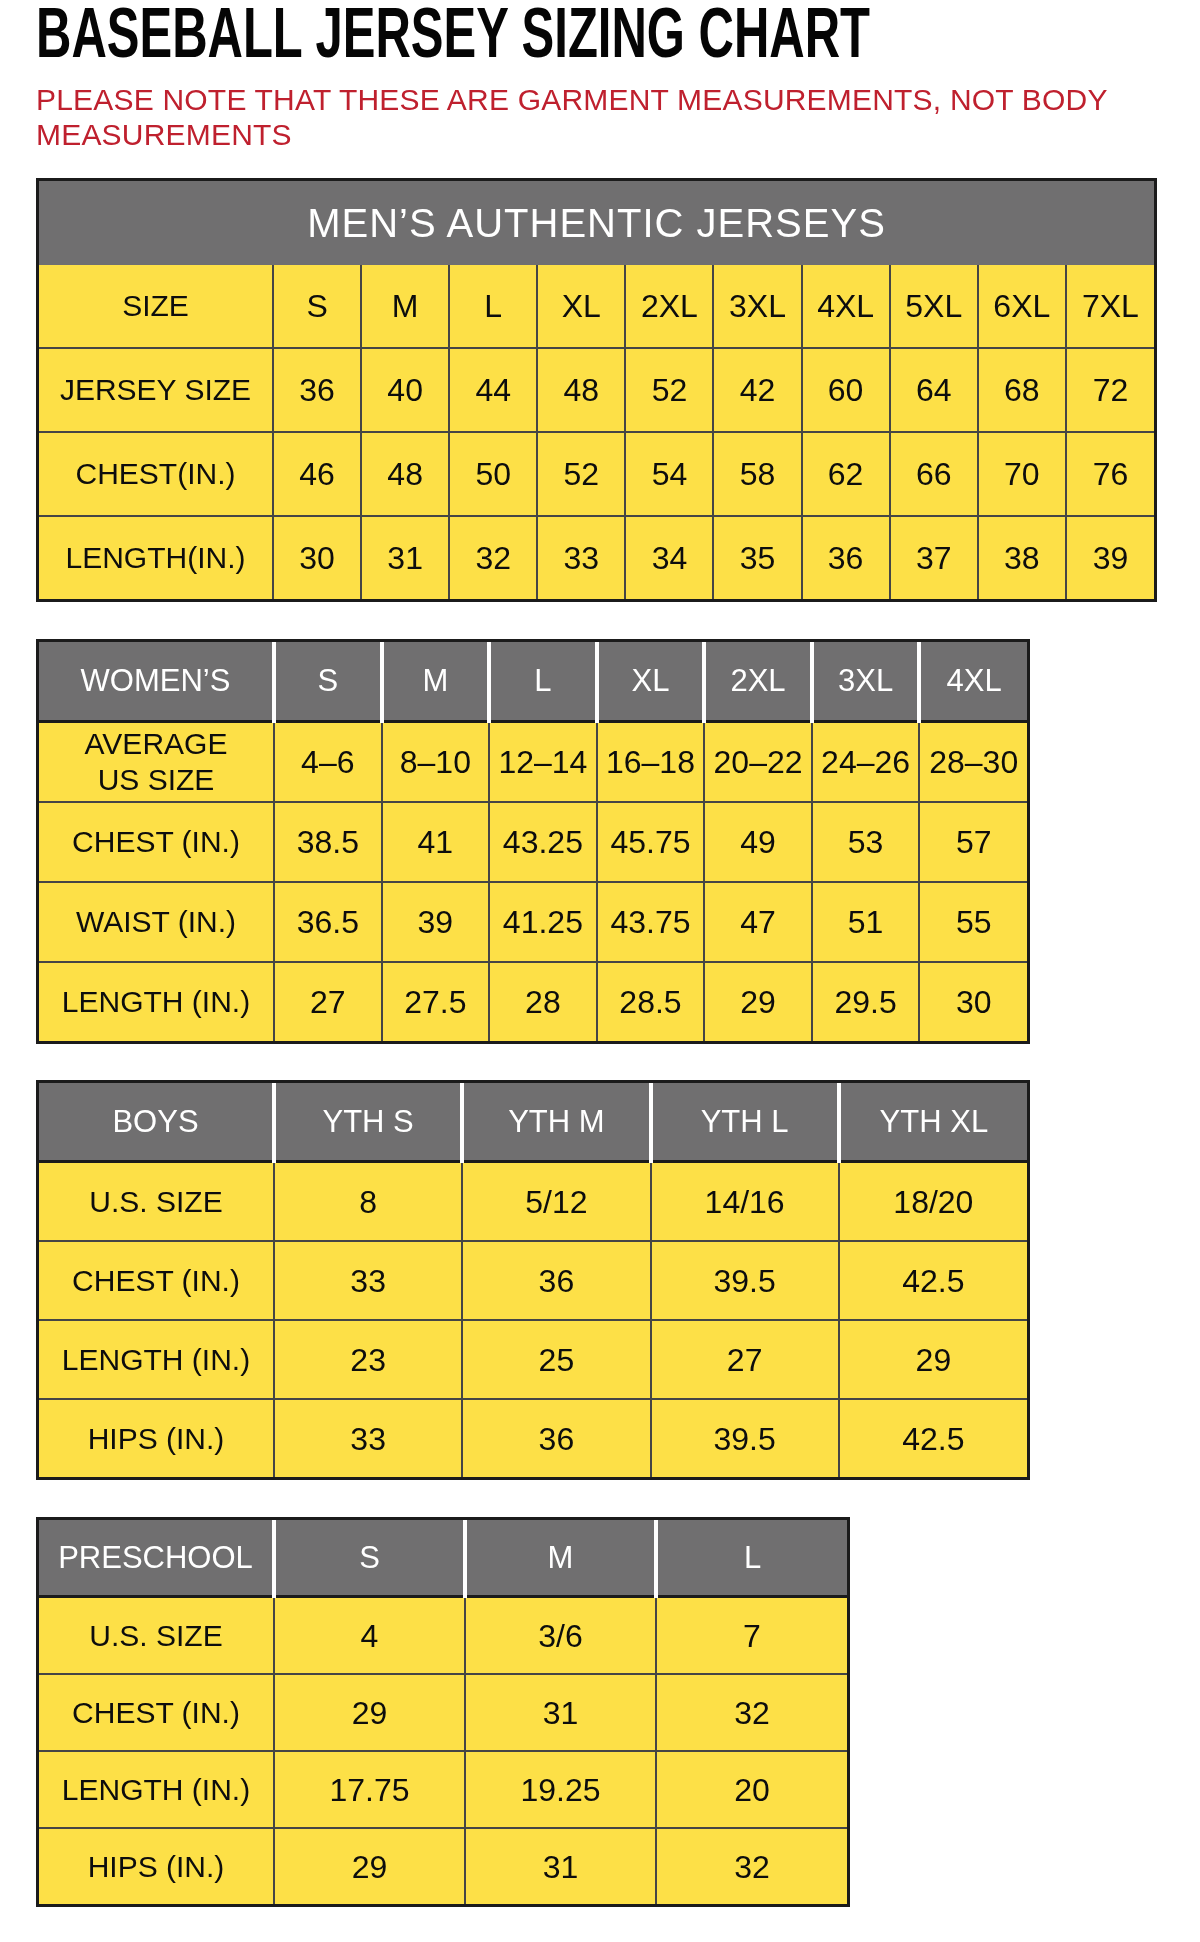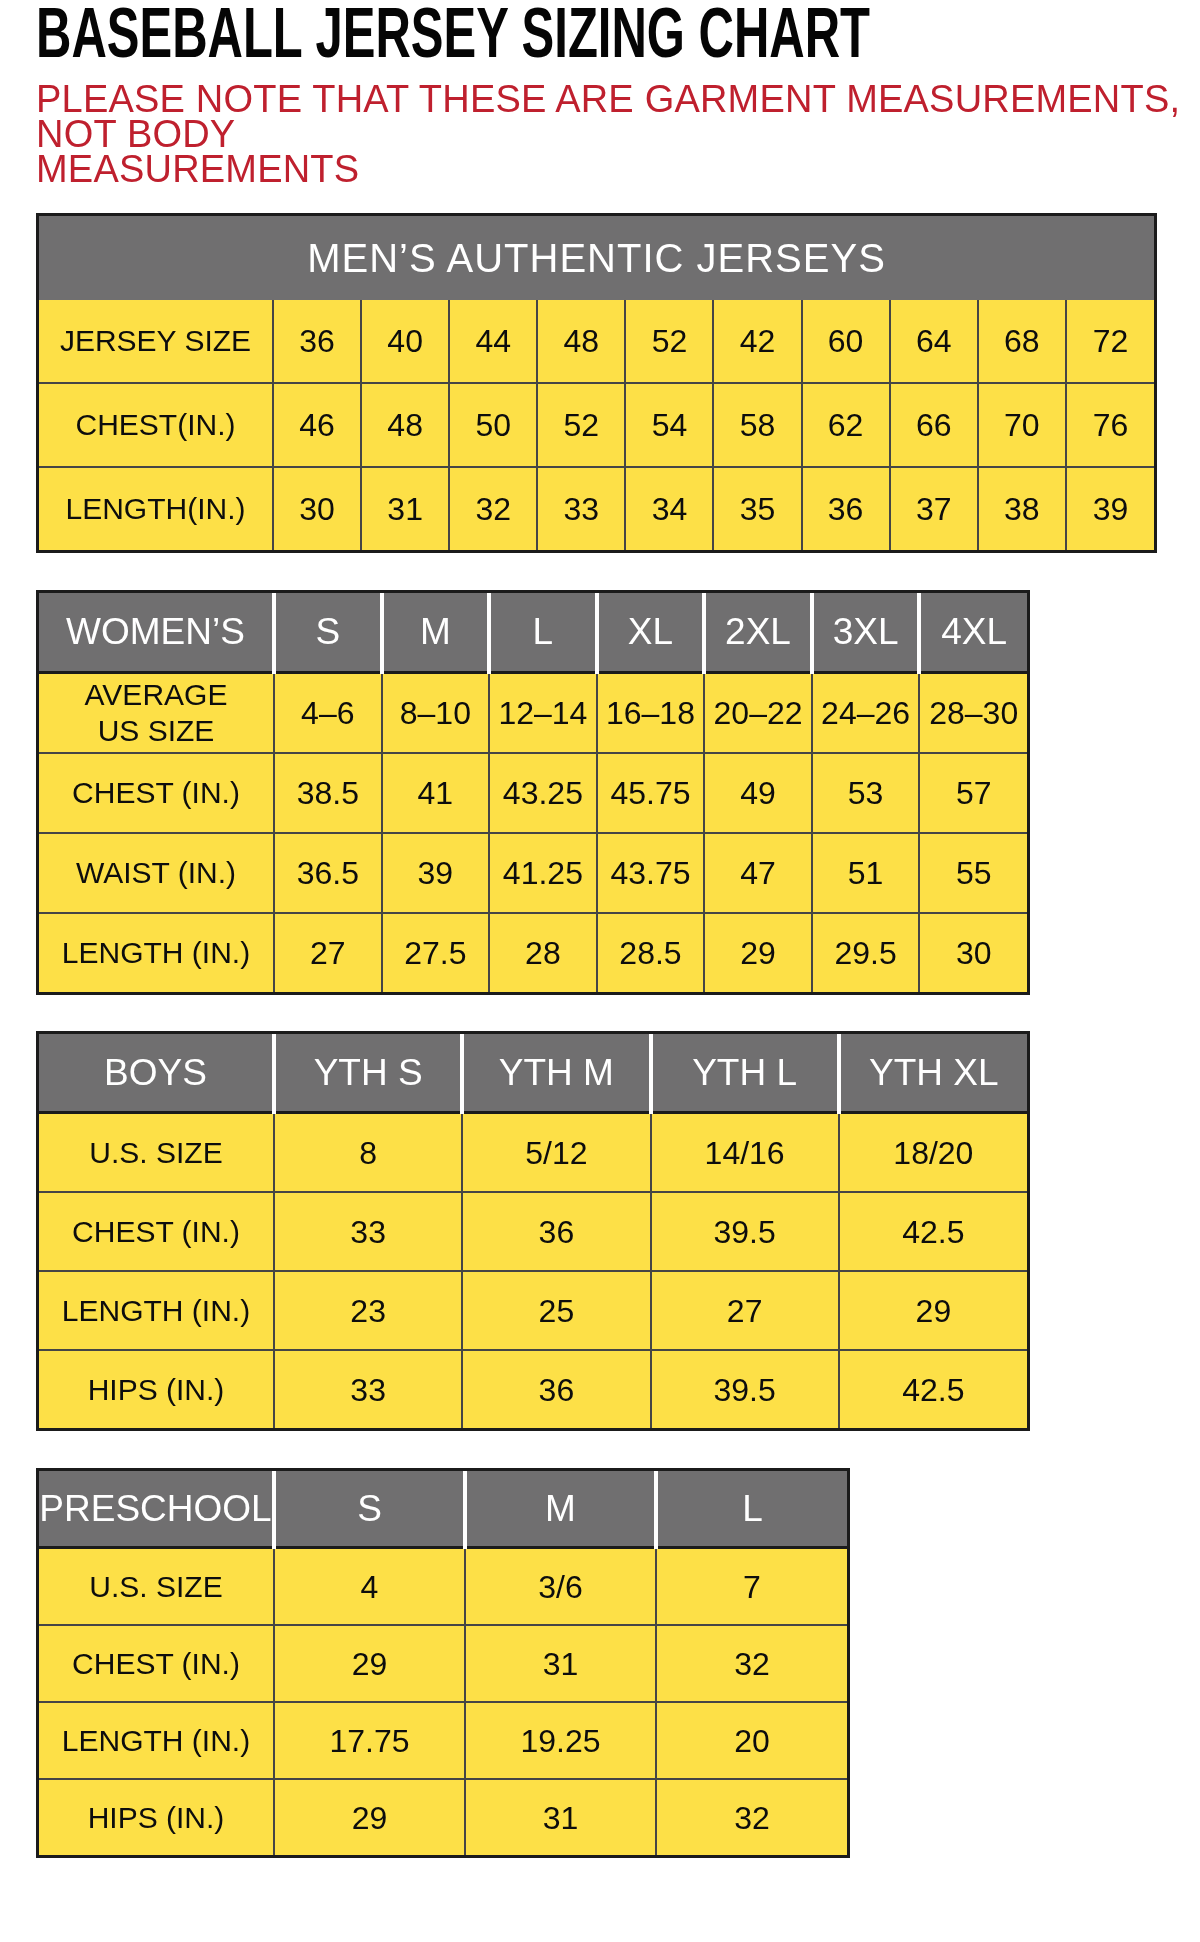--- a/index.html
+++ b/index.html
@@ -20,21 +20,21 @@
     letter-spacing:0px;
     color:#050505;
     transform:scaleX(0.70);
     transform-origin:left center;
     white-space:nowrap;
   }
 
   
   .red-note{
     margin-top:16px;
-    font-size:38px;
+    font-size:30px;
     line-height:35px;
     color:#bf202e;
     white-space:pre-line;
     letter-spacing:0.2px;
   }
 
   
   .tbl-wrap{border:3px solid #1b1b1b;background:#fde047;}
   .w-mens{width:1115px;margin-top:26px;}
   .w-womens{width:988px;margin-top:37px;}
@@ -68,21 +68,21 @@
   .w-preschool td{height:75px;}
 
   
   tr.gray td{
     background:#706f70;
     color:#ffffff;
     border-left:4px solid #ffffff;
     border-right:4px solid #ffffff;
     border-top:none;
     border-bottom:3px solid #1b1b1b;
-    font-size:37px;
+    font-size:31px;
   }
   tr.gray td:first-child{border-left:none;}
   tr.gray td:last-child{border-right:none;}
 
   td:first-child{border-left:none;}
   td:last-child{border-right:none;}
   tr:first-child td{border-top:none;}
   tr:last-child td{border-bottom:none;}
 </style>
 </head>
@@ -92,20 +92,33 @@
 
   <h1 class="title">BASEBALL JERSEY SIZING CHART</h1>
 
   <div class="red-note">PLEASE NOTE THAT THESE ARE GARMENT MEASUREMENTS, NOT BODY
 MEASUREMENTS</div>
 
   <div class="tbl-wrap w-mens">
     <div class="banner">MEN’S AUTHENTIC JERSEYS</div>
     <table>
       <tbody>
+          <tr>
+            <td class="lbl">SIZE</td>
+            <td>S</td>
+            <td>M</td>
+            <td>L</td>
+            <td>XL</td>
+            <td>2XL</td>
+            <td>3XL</td>
+            <td>4XL</td>
+            <td>5XL</td>
+            <td>6XL</td>
+            <td>7XL</td>
+          </tr>
           <tr>
             <td class="lbl">JERSEY SIZE</td>
             <td>36</td>
             <td>40</td>
             <td>44</td>
             <td>48</td>
             <td>52</td>
             <td>42</td>
             <td>60</td>
             <td>64</td>

